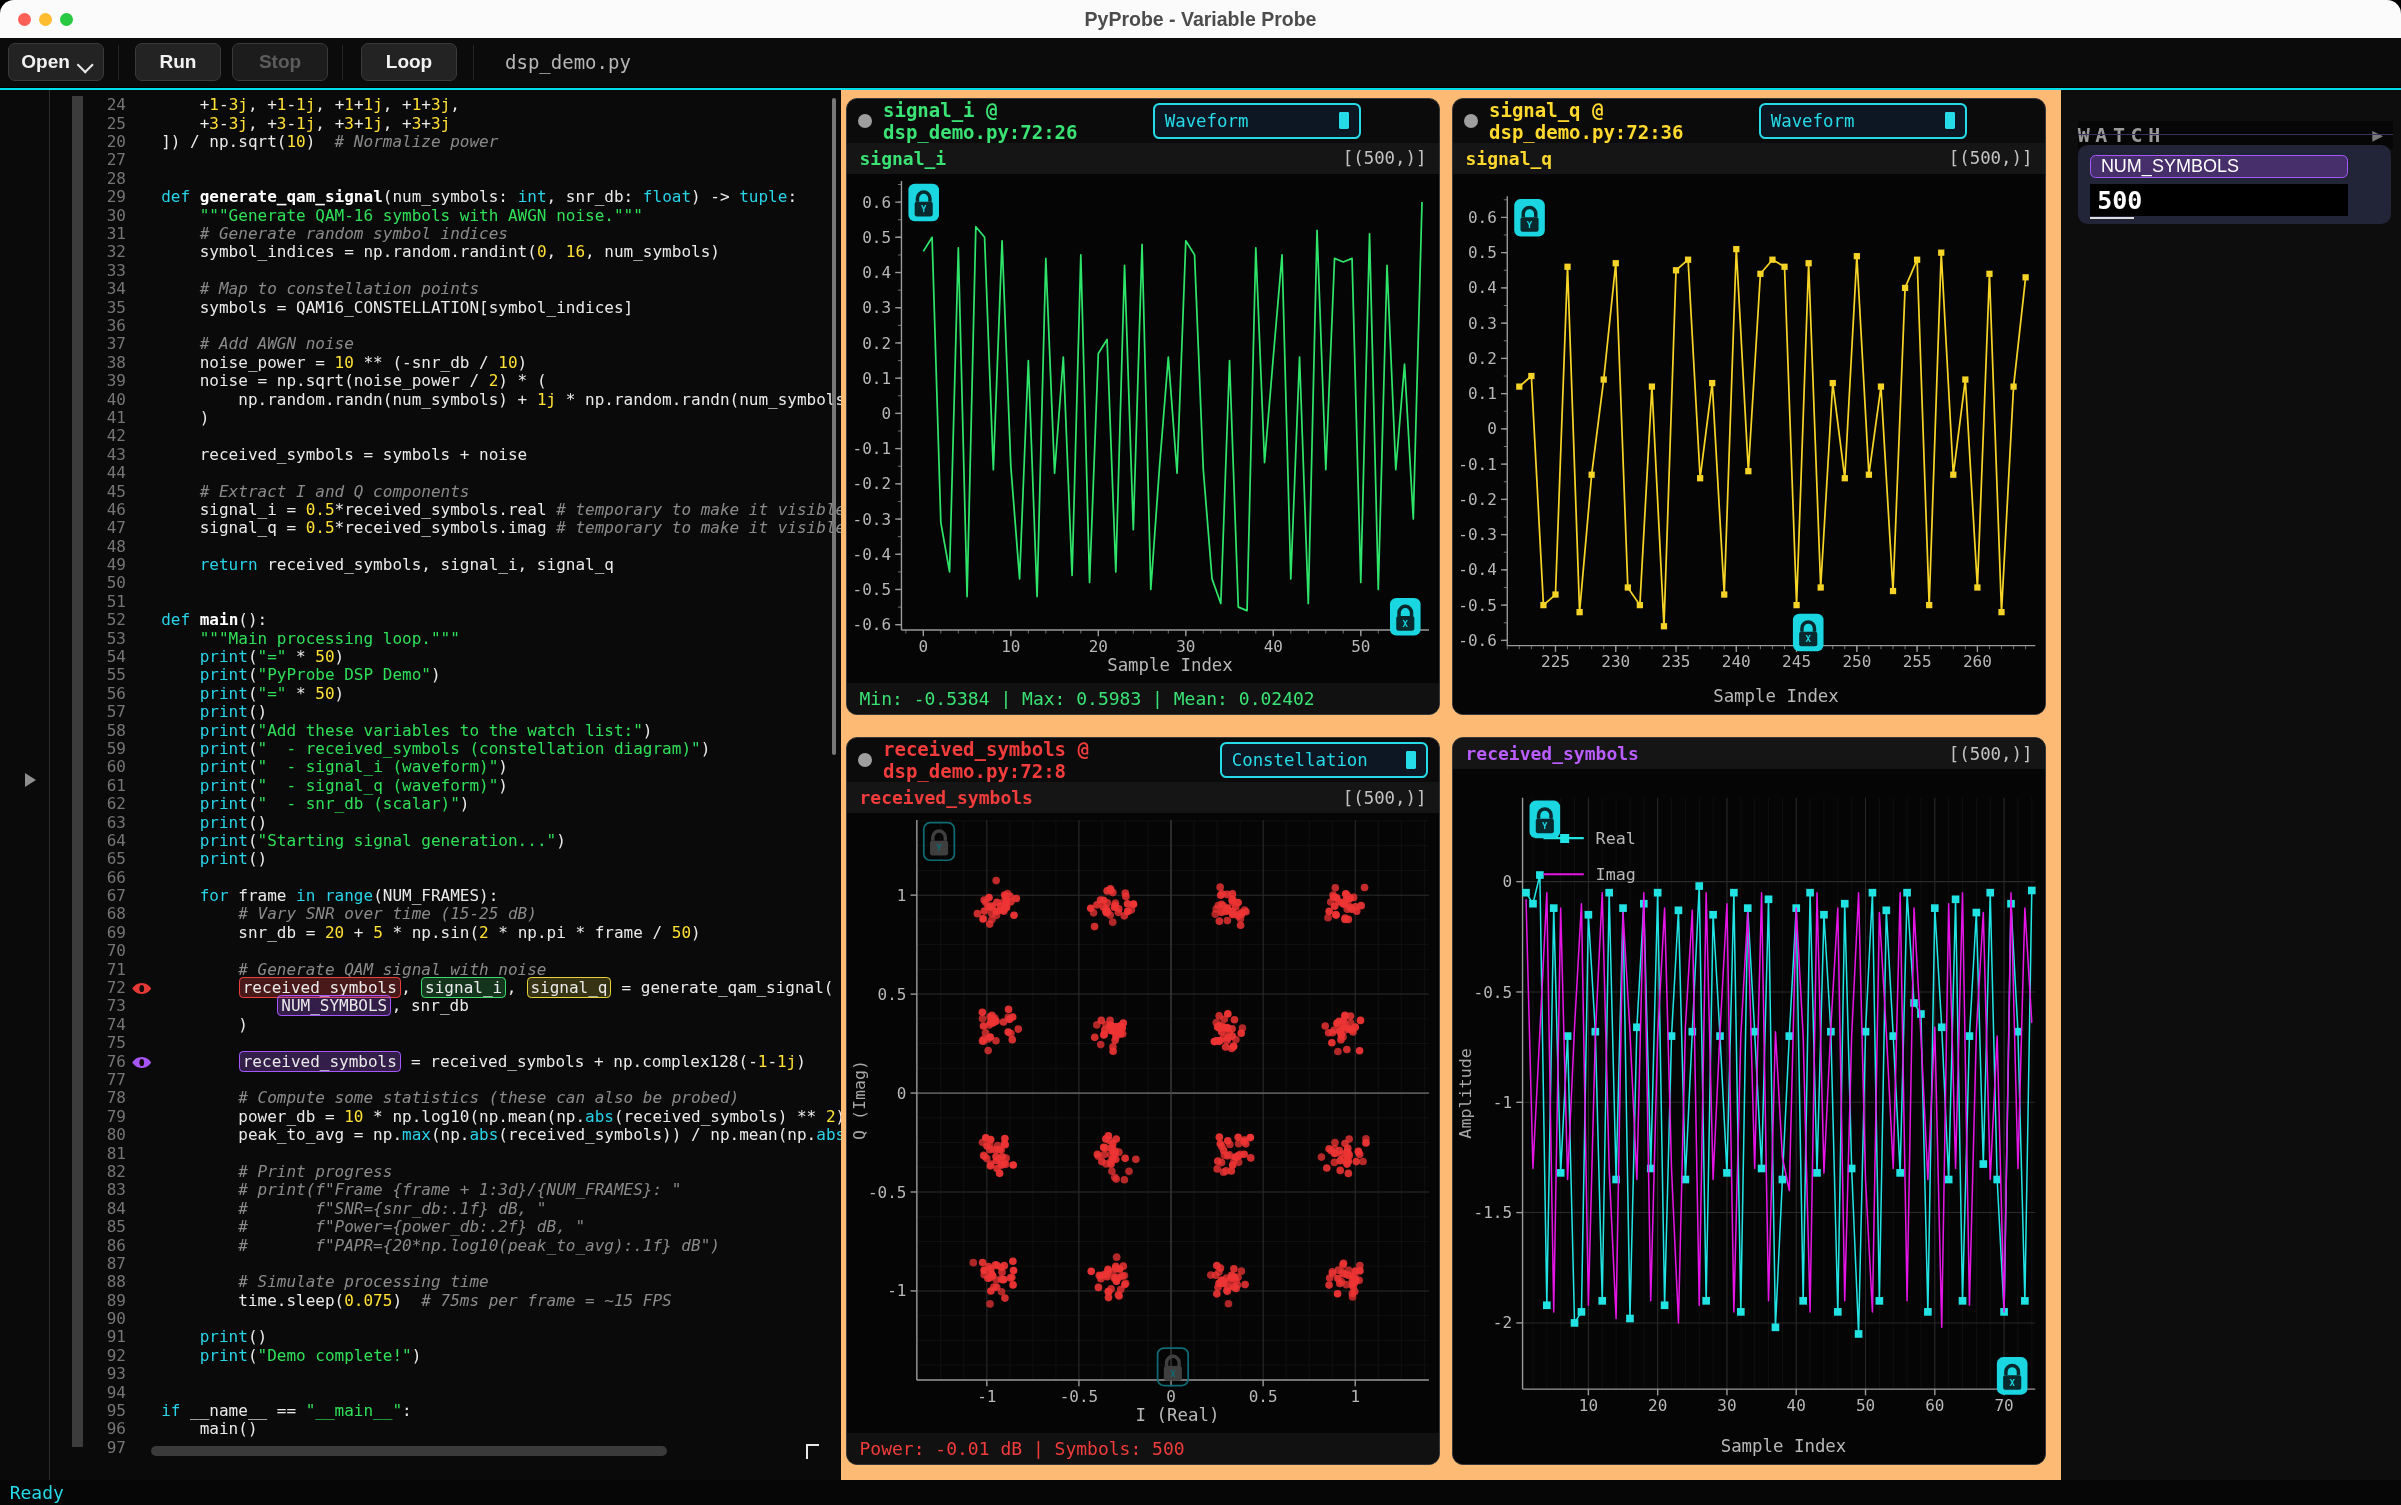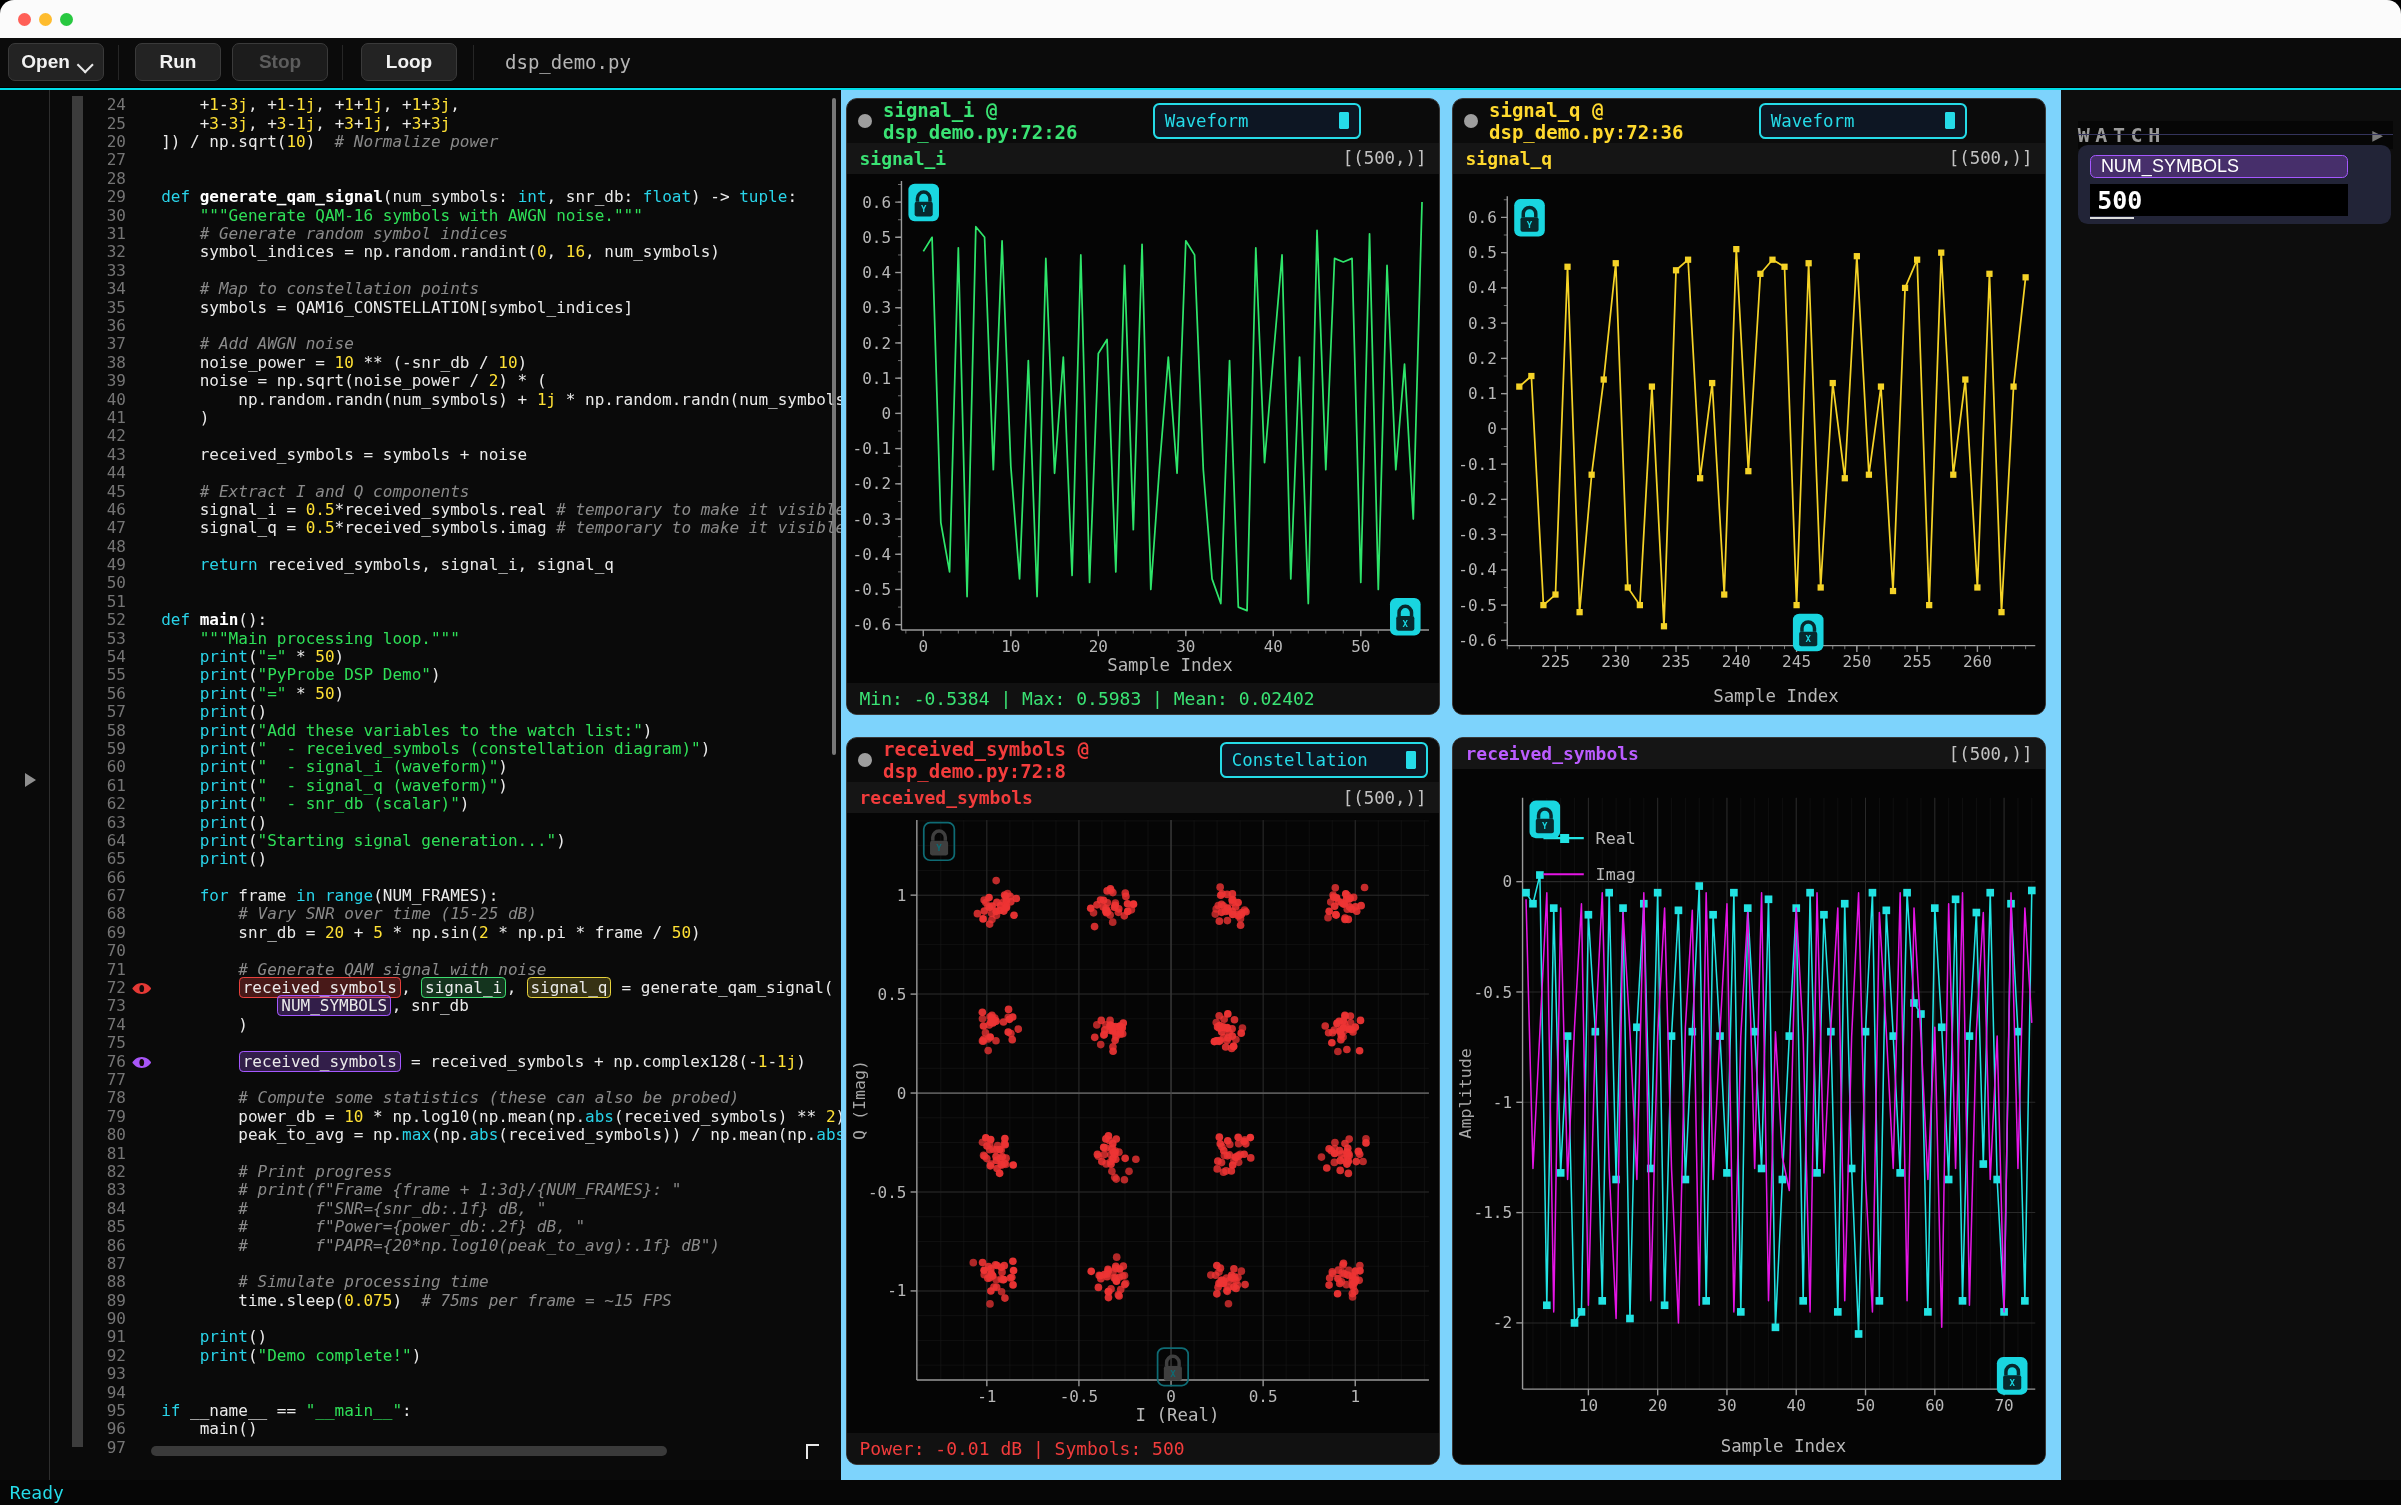--- a/index.html
+++ b/index.html
@@ -12,21 +12,21 @@
   .wintitle{position:absolute;left:0;right:0;top:8.3px;text-align:center;color:#4c4c4c;font-weight:bold;font-size:19.5px;}
   
   .toolbar{position:absolute;left:0;top:38px;width:2401px;height:49px;background:#0b0b0b;}
   .tbtn{position:absolute;top:4.9px;height:38px;background:#232323;border:0.7px solid #3a3a3a;border-radius:7px;color:#f2f2f2;font-weight:bold;font-size:19px;display:flex;align-items:center;justify-content:center;gap:9px;box-sizing:border-box;}
   .tbtn.disabled{color:#5d5d5d;background:#1c1c1c;}
   .chev{width:10.4px;height:10.4px;border-right:2.1px solid #e8e8e8;border-bottom:2.1px solid #e8e8e8;transform:rotate(45deg);margin-top:7px;}
   .tsep{position:absolute;top:7px;width:1.4px;height:35px;background:#262626;}
   .tfile{position:absolute;left:505px;top:4.9px;height:38px;display:flex;align-items:center;color:#b5b5b5;font-size:19px;font-family:"DejaVu Sans Mono",monospace;}
   .cyanline{position:absolute;left:0;top:88px;width:2401px;height:2.1px;background:#00dde8;}
   
-  .main{position:absolute;left:0;top:90px;width:2267px;height:1390px;background:#7dd3fc;}
+  .main{position:absolute;left:0;top:90px;width:2267px;height:1390px;background:#fdba74;}
   .leftstrip{position:absolute;left:0;top:0;width:49px;height:1390px;background:#0a0a0a;}
   .sb-expand{position:absolute;left:25px;top:683px;width:0;height:0;border-left:11px solid #8f8f8f;border-top:7px solid transparent;border-bottom:7px solid transparent;}
   .vdiv{position:absolute;left:49px;top:0;width:1.4px;height:1390px;background:#2e2e2e;}
   
   .editor{position:absolute;left:50px;top:0;width:791px;height:1390px;background:#0a0a0a;overflow:hidden;}
   .scrollstrip{position:absolute;left:21.5px;top:5.6px;width:11px;height:1351px;background:#3c3c3c;}
   .codelines{position:absolute;left:33px;top:5.6px;right:0;font-family:"DejaVu Sans Mono",monospace;font-size:16px;}
   .cl{height:18.4px;display:flex;align-items:center;white-space:pre;}
   .lnum{display:inline-block;width:43px;text-align:right;color:#757575;flex:none;}
   .eyebox{display:inline-block;width:31px;flex:none;text-align:center;}
@@ -83,20 +83,21 @@
 </style>
 </head>
 <body>
 
 <div class="titlebar">
   <div class="lights">
     <span class="light l-red"></span>
     <span class="light l-yellow"></span>
     <span class="light l-green"></span>
   </div>
+  <div class="wintitle">PyProbe - Variable Probe</div>
 </div>
 
 <div class="toolbar">
   <div class="tbtn" style="left:8.3px;width:96px;">
     <span>Open</span>
     <span class="chev"></span>
   </div>
   <div class="tsep" style="left:118px;"></div>
   <div class="tbtn" style="left:135px;width:86px;">
     <span>Run</span>

